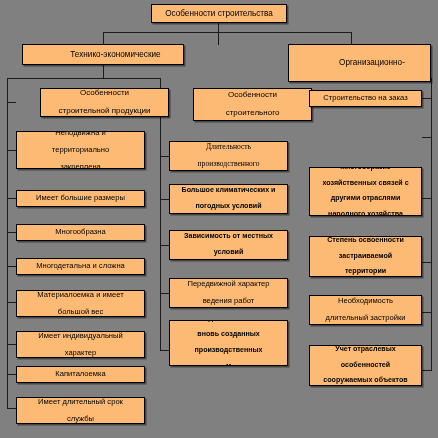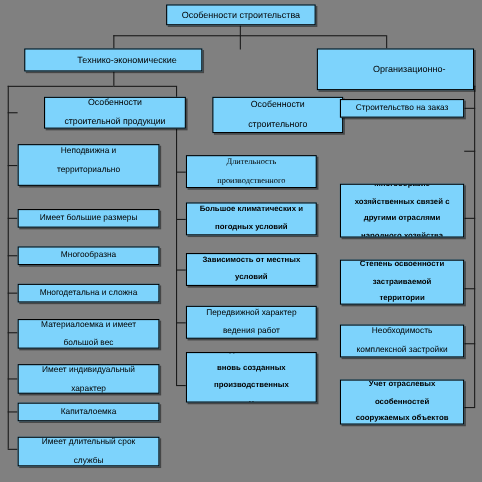--- a/index.html
+++ b/index.html
@@ -17,21 +17,21 @@
   #chart {
     position: relative;
     width: 438px;
     height: 438px;
     background: #808080;
   }
 
   
   .box {
     position: absolute;
-    background: #7dd3fc;
+    background: #fdba74;
     border: 1px solid #000000;
     box-sizing: border-box;
     display: flex;
     align-items: center;
     justify-content: center;
     text-align: center;
     color: #000000;
     line-height: 1.12;
     overflow: hidden;
     box-shadow: 1.5px 1.5px 0 rgba(0,0,0,0.45);
@@ -118,20 +118,21 @@
     <span>
       <span>Особенности</span><br>
       <span>строительной продукции</span>
     </span>
   </div>
 
   <div class="box leaf" style="left:16px; top:131px; width:129px; height:38px;">
     <span>
       <span>Неподвижна и</span><br>
       <span>территориально</span><br>
+      <span>закреплена</span>
     </span>
   </div>
 
   <div class="box leaf" style="left:16px; top:190px; width:129px; height:17px;">
     <span>Имеет большие размеры</span>
   </div>
 
   <div class="box leaf" style="left:16px; top:224px; width:129px; height:17px;">
     <span>Многообразна</span>
   </div>
@@ -227,21 +228,21 @@
     <span>
       <span>Степень освоенности</span><br>
       <span>застраиваемой</span><br>
       <span>территории</span>
     </span>
   </div>
 
   <div class="box leaf" style="left:309px; top:295px; width:113px; height:30px;">
     <span>
       <span>Необходимость</span><br>
-      <span>комплексной застройки</span>
+      <span>длительный застройки</span>
     </span>
   </div>
 
   <div class="box leaf-sm" style="left:309px; top:345px; width:113px; height:41px;">
     <span>
       <span>Учет отраслевых</span><br>
       <span>особенностей</span><br>
       <span>сооружаемых объектов</span>
     </span>
   </div>

